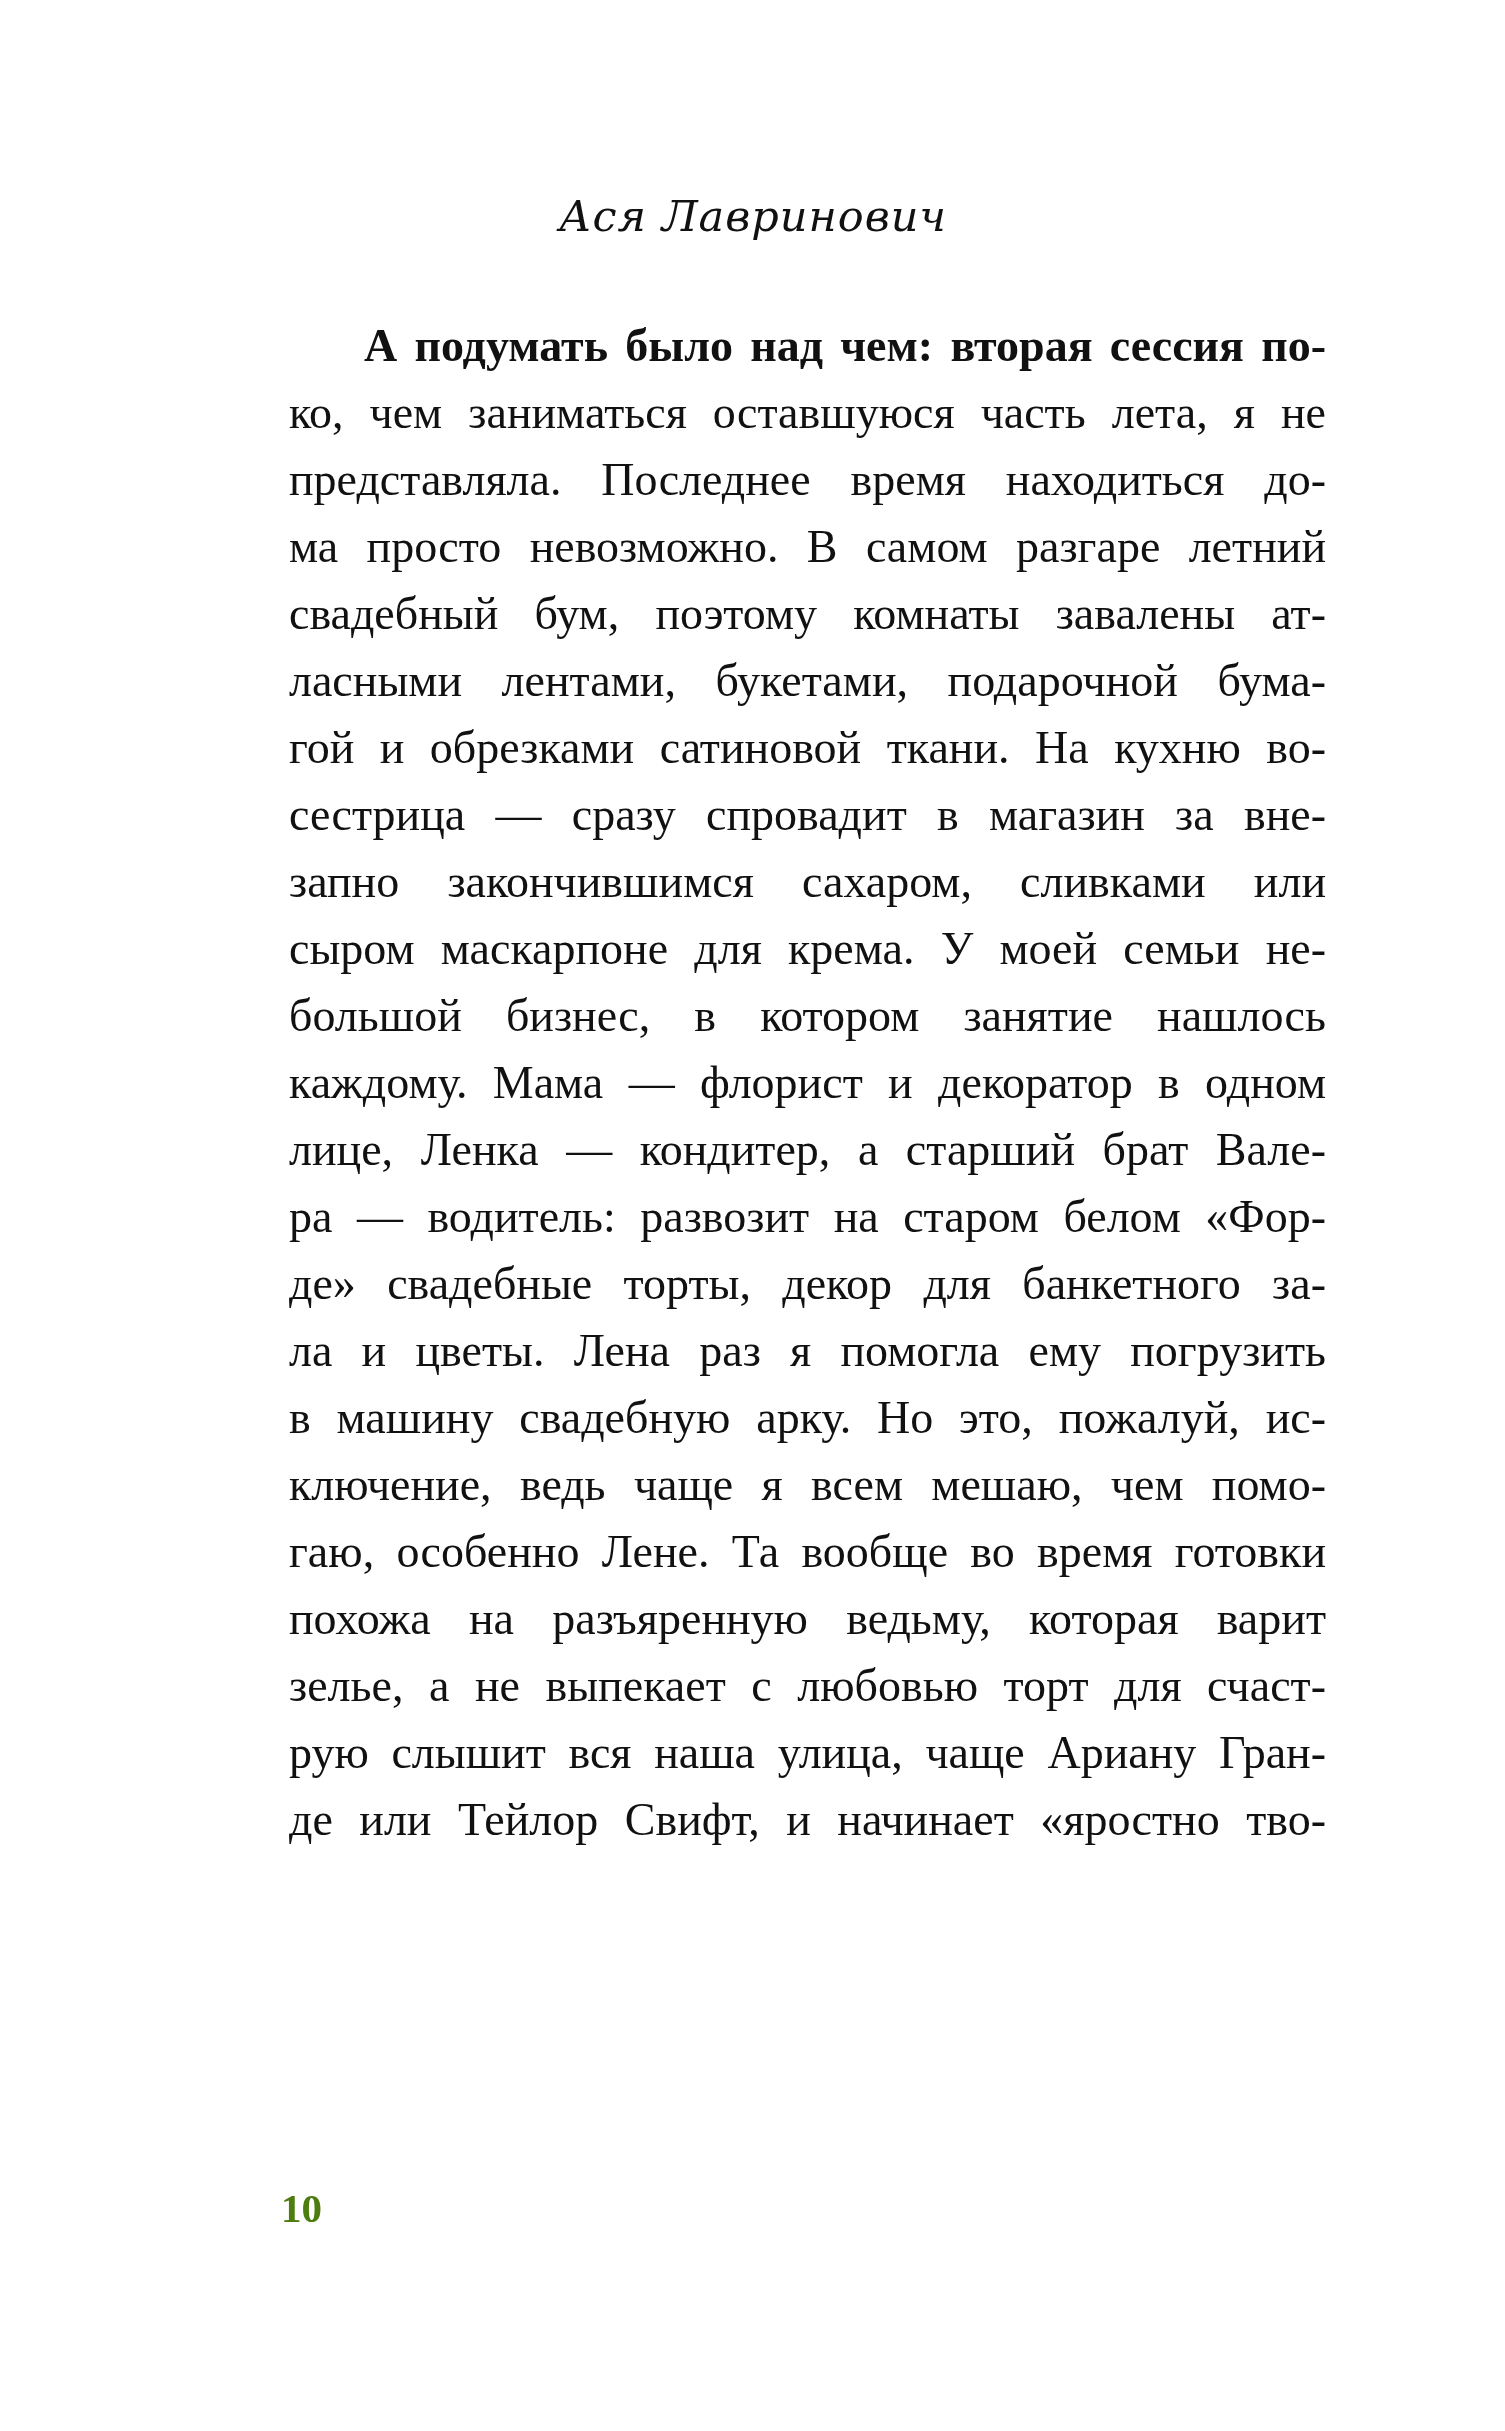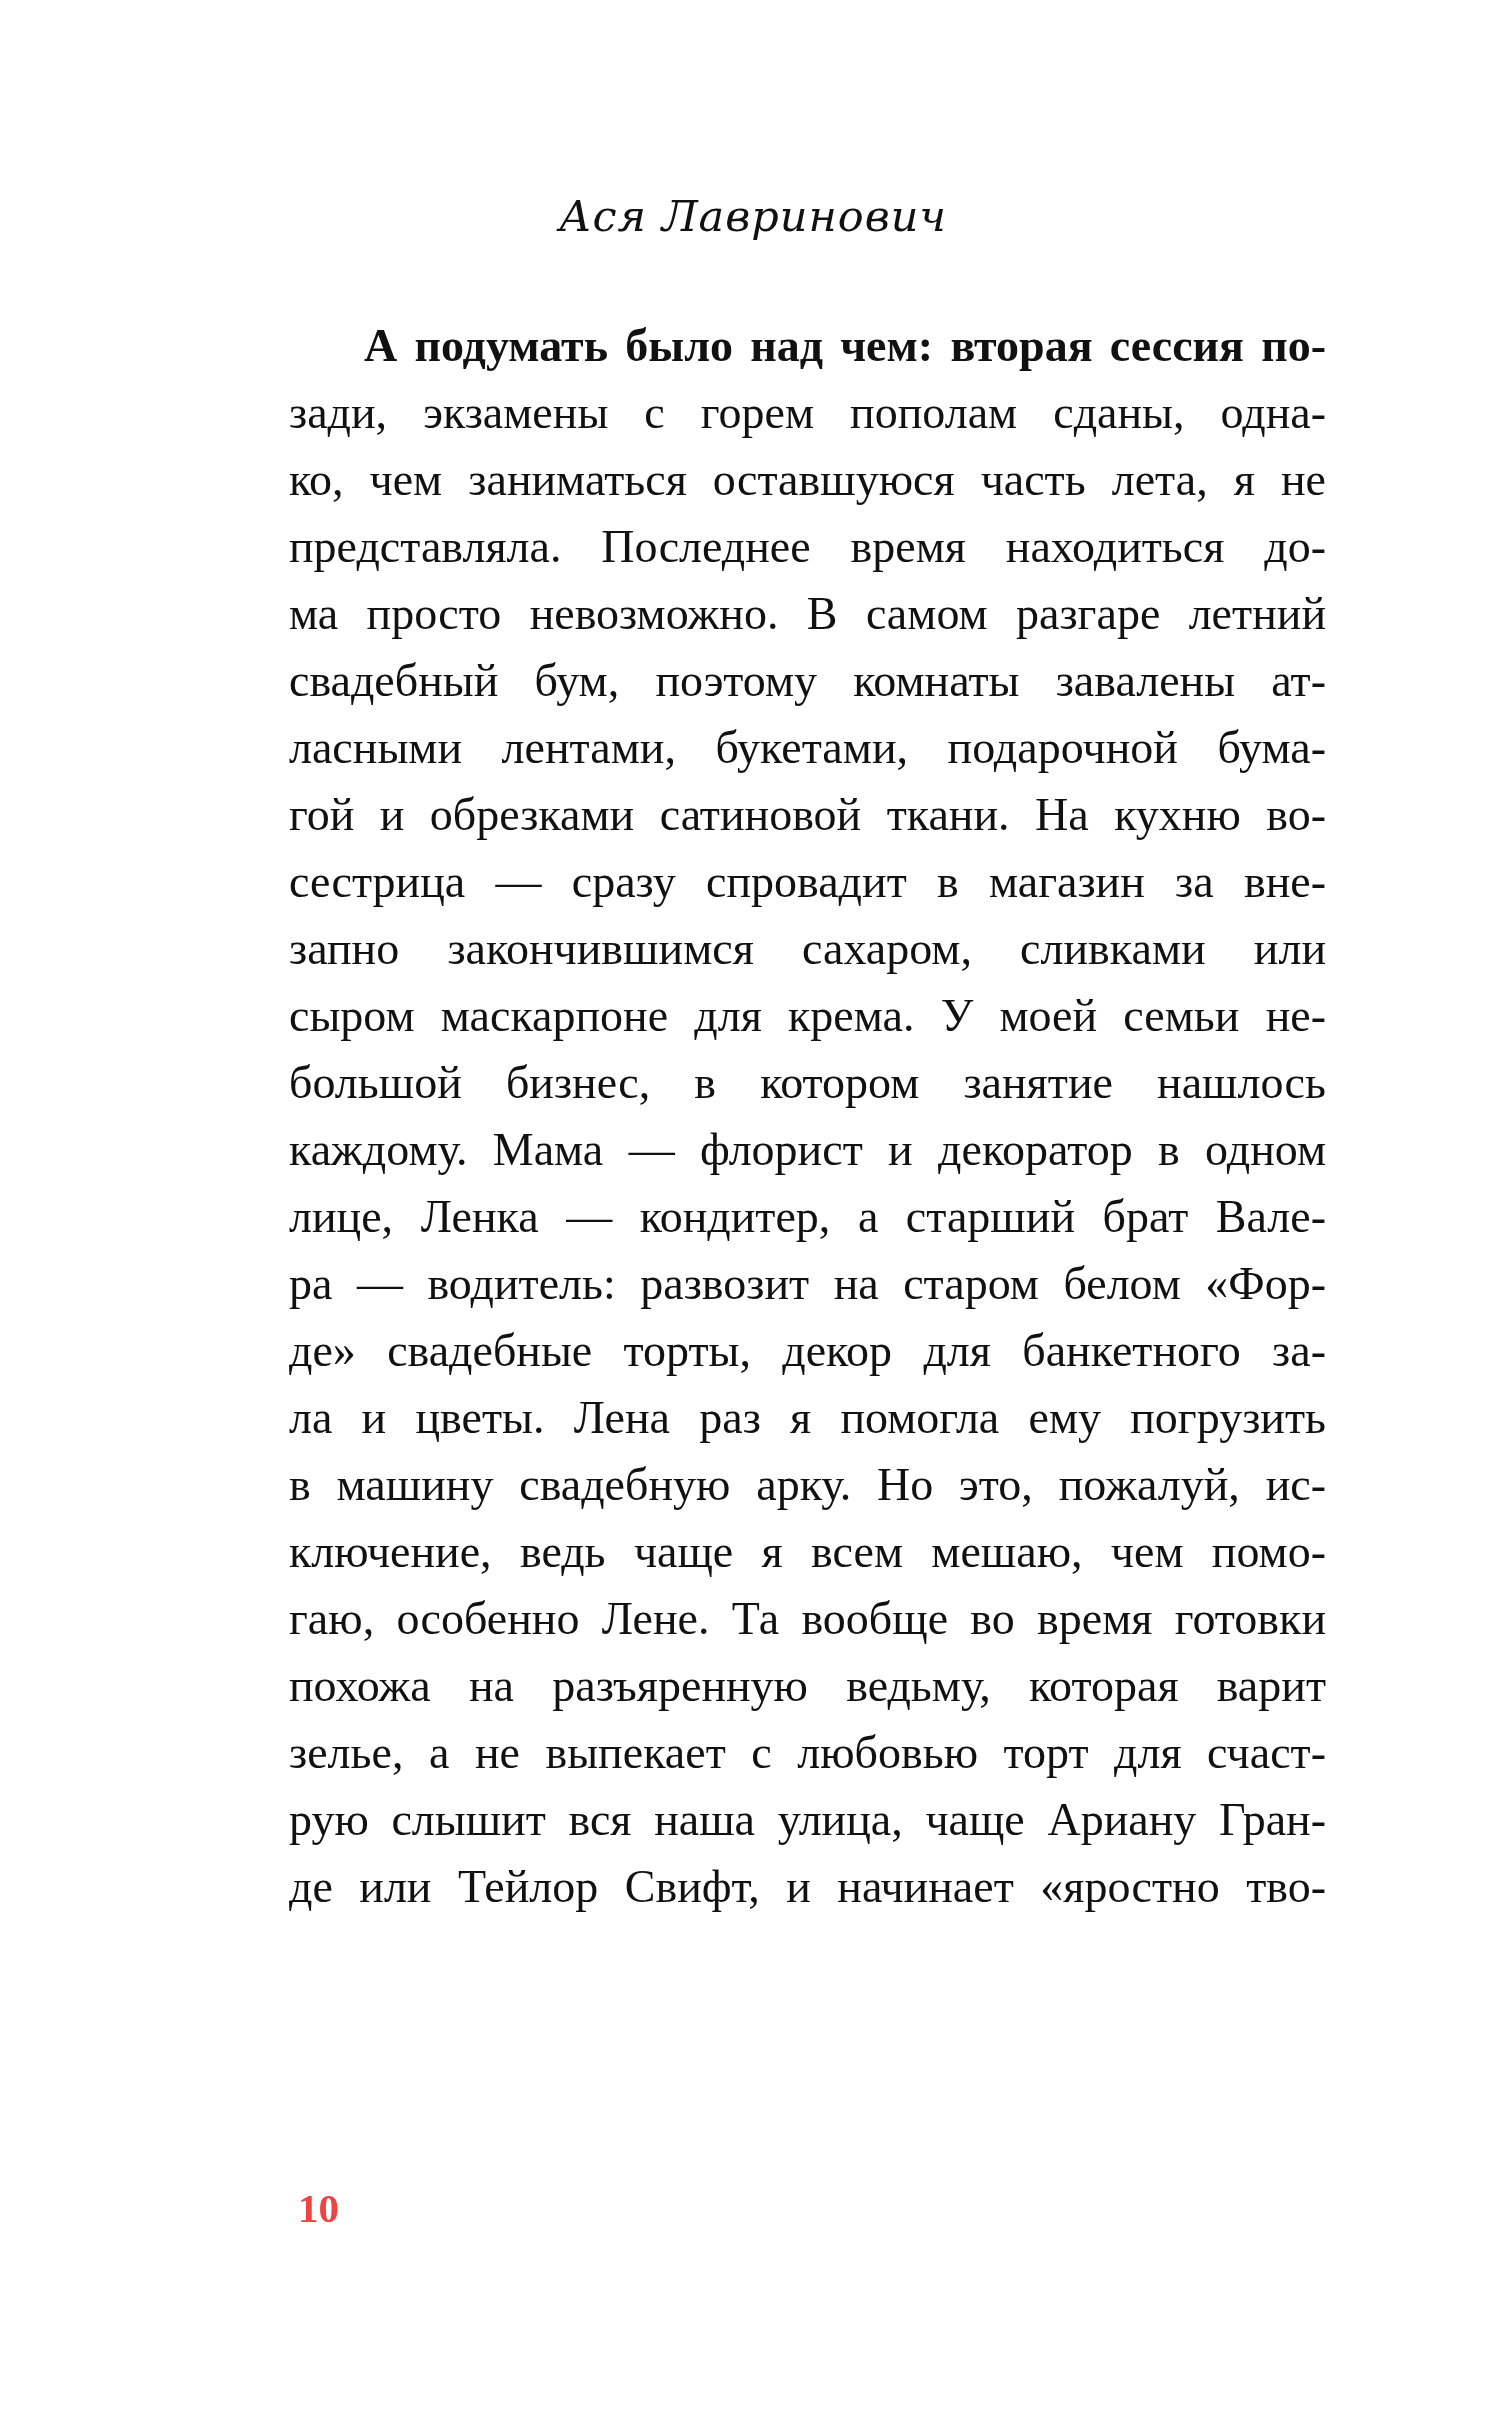--- a/index.html
+++ b/index.html
@@ -23,36 +23,35 @@
   .line {
     display: block;
     height: 67px;
     line-height: 67px;
     white-space: nowrap;
     text-align: justify;
     text-align-last: justify;
   }
   .line.indent { padding-left: 75px; font-weight: bold; }
   .page-number {
-    position: absolute; left: 298px; top: 2184px;
+    position: absolute; left: 281px; top: 2184px;
     font-family: "Liberation Serif", serif;
     font-weight: bold;
     font-size: 41px;
-    color: #ef4444;
+    color: #4d7c0f;
   }
 </style>
 </head>
 <body>
 
 <div class="page">
   <div class="running-head">Ася Лавринович</div>
 
   <div class="body-text">
     <span class="line indent">А подумать было над чем: вторая сессия по-</span>
-    <span class="line">зади, экзамены с горем пополам сданы, одна-</span>
     <span class="line">ко, чем заниматься оставшуюся часть лета, я не</span>
     <span class="line">представляла. Последнее время находиться до-</span>
     <span class="line">ма просто невозможно. В самом разгаре летний</span>
     <span class="line">свадебный бум, поэтому комнаты завалены ат-</span>
     <span class="line">ласными лентами, букетами, подарочной бума-</span>
     <span class="line">гой и обрезками сатиновой ткани. На кухню во-</span>
     <span class="line">сестрица — сразу спровадит в магазин за вне-</span>
     <span class="line">запно закончившимся сахаром, сливками или</span>
     <span class="line">сыром маскарпоне для крема. У моей семьи не-</span>
     <span class="line">большой бизнес, в котором занятие нашлось</span>

